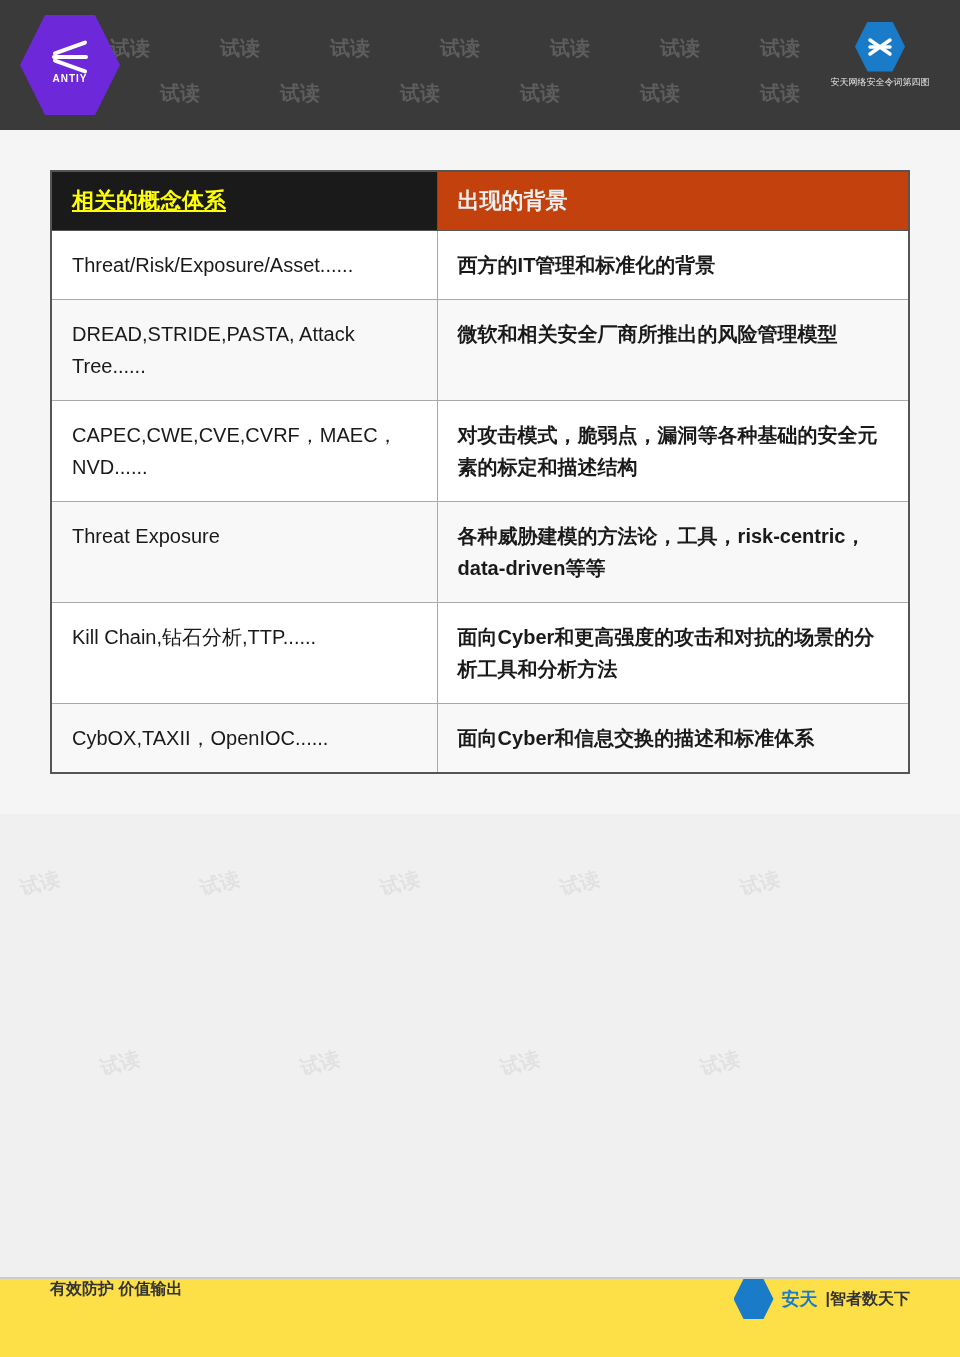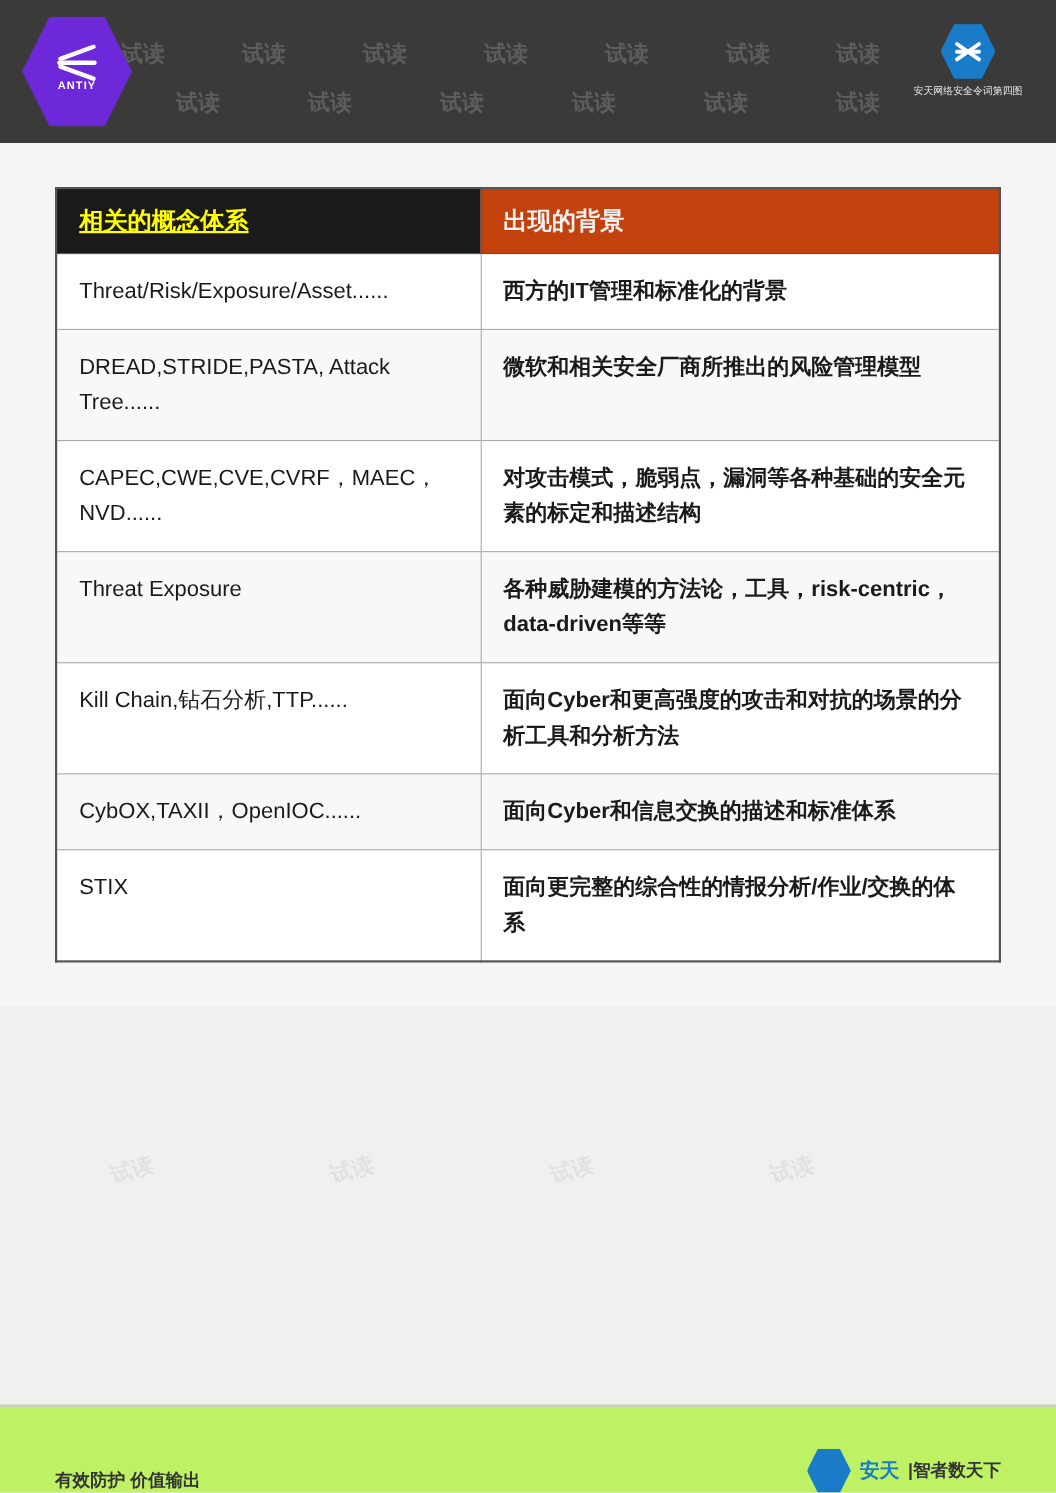--- a/index.html
+++ b/index.html
@@ -132,23 +132,23 @@
       font-weight: bold;
     }
 
     
     .footer {
       position: absolute;
       bottom: 0;
       left: 0;
       width: 100%;
       height: 80px;
-      background: #bef264;
-      display: flex;
-      align-items: flex-end;
+      background: #fde047;
+      display: flex;
+      align-items: flex-start;
       justify-content: space-between;
       padding: 0 50px;
       border-top: 2px solid #ccc;
     }
     .footer-text {
       font-size: 16px;
       color: #333;
       font-weight: bold;
     }
     .footer-logo {
@@ -305,24 +305,20 @@
           <td class="col-right">各种威胁建模的方法论，工具，risk-centric，data-driven等等</td>
         </tr>
         <tr>
           <td class="col-left">Kill Chain,钻石分析,TTP......</td>
           <td class="col-right">面向Cyber和更高强度的攻击和对抗的场景的分析工具和分析方法</td>
         </tr>
         <tr>
           <td class="col-left">CybOX,TAXII，OpenIOC......</td>
           <td class="col-right">面向Cyber和信息交换的描述和标准体系</td>
         </tr>
-        <tr>
-          <td class="col-left">STIX</td>
-          <td class="col-right">面向更完整的综合性的情报分析/作业/交换的体系</td>
-        </tr>
       </tbody>
   </table>
 </div>
 
 <div class="footer">
   <span class="footer-text">有效防护 价值输出</span>
   <div class="footer-logo">
     <div class="footer-logo-hex"></div>
     <span class="footer-logo-text">安天</span>
     <span class="footer-logo-slogan">|智者数天下</span>

